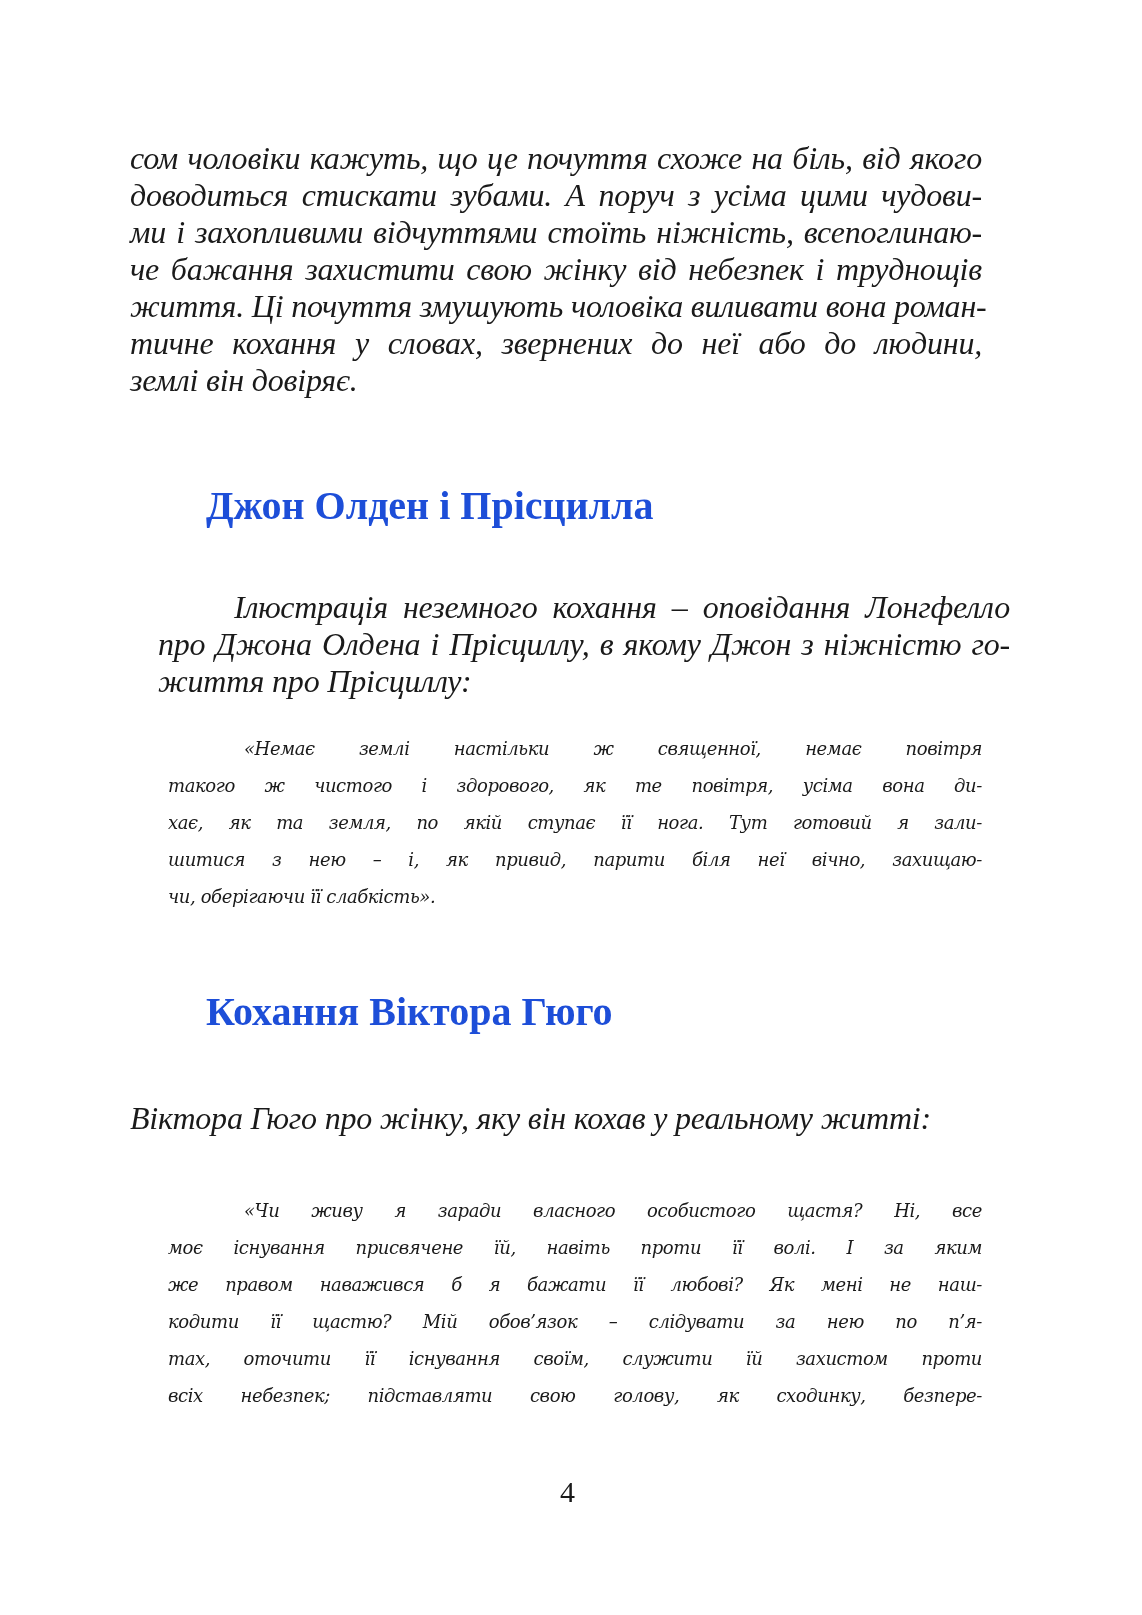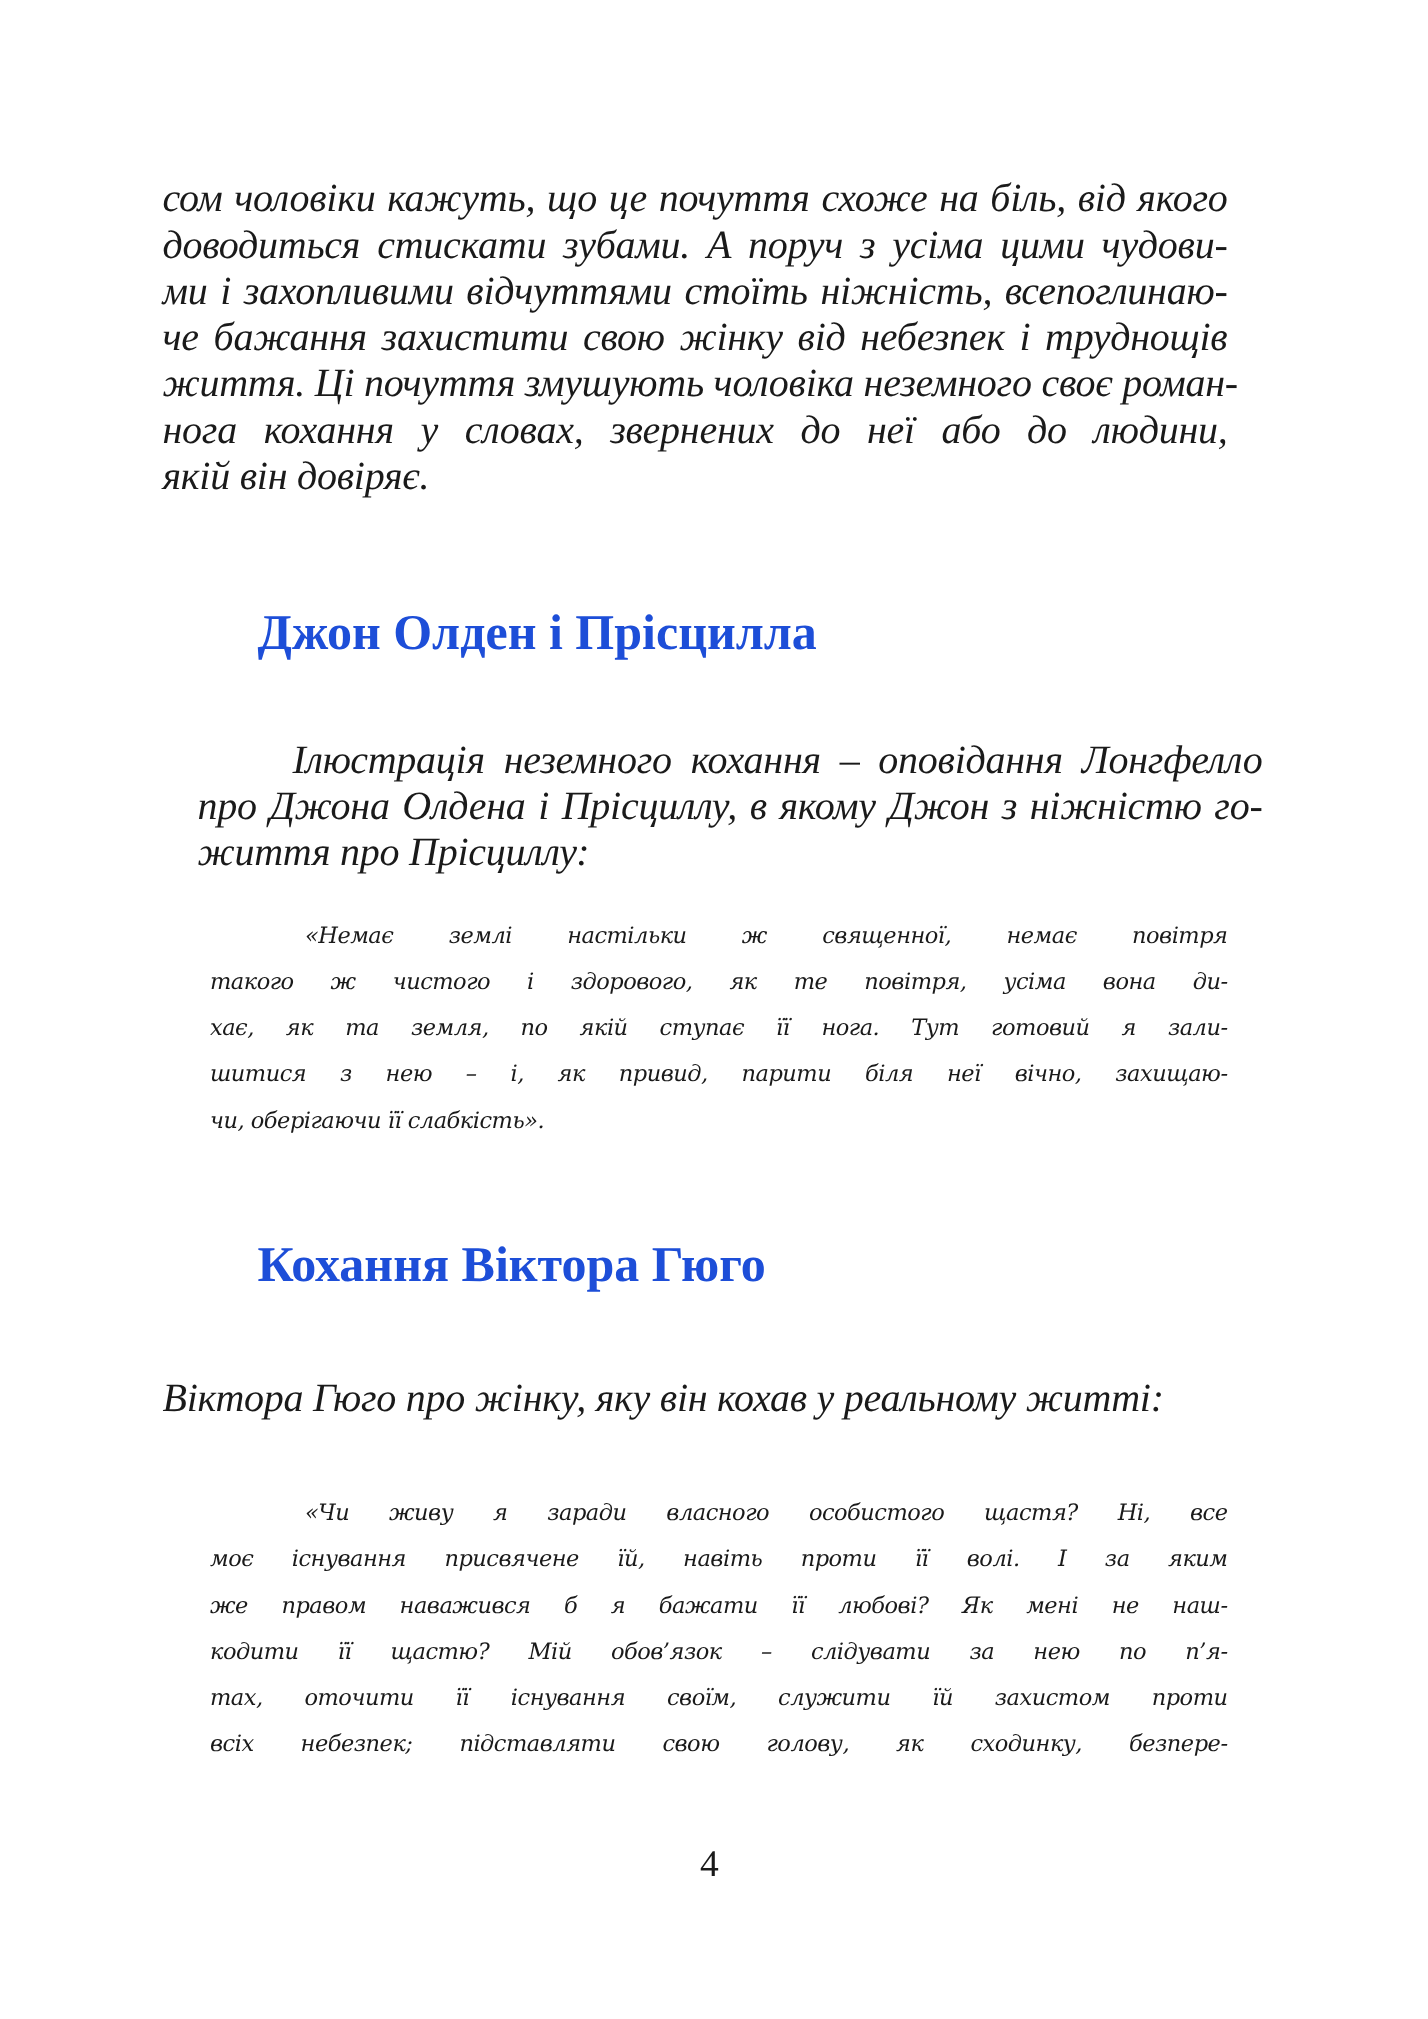--- a/index.html
+++ b/index.html
@@ -14,23 +14,23 @@
   .pagenum { position:absolute; left:560px; top:1475px; font-family:"Liberation Serif", serif; font-size:30px; }
 </style>
 </head>
 <body>
 
 <div class="block" style="top:140px;">
   <div class="line">сом чоловіки кажуть, що це почуття схоже на біль, від якого</div>
   <div class="line">доводиться стискати зубами. А поруч з усіма цими чудови-</div>
   <div class="line">ми і захопливими відчуттями стоїть ніжність, всепоглинаю-</div>
   <div class="line">че бажання захистити свою жінку від небезпек і труднощів</div>
-  <div class="line">життя. Ці почуття змушують чоловіка неземного своє роман-</div>
-  <div class="line">нога кохання у словах, звернених до неї або до людини,</div>
-  <div class="line last">якій він довіряє.</div>
+  <div class="line">життя. Ці почуття змушують чоловіка виливати вона роман-</div>
+  <div class="line">тичне кохання у словах, звернених до неї або до людини,</div>
+  <div class="line last">землі він довіряє.</div>
 </div>
 
 <div class="heading" style="left:206px; top:482px;">Джон Олден і Прісцилла</div>
 
 <div class="block" style="top:589px;margin-left:28px;">
   <div class="line indent">Ілюстрація неземного кохання – оповідання Лонгфелло</div>
   <div class="line">про Джона Олдена і Прісциллу, в якому Джон з ніжністю го-</div>
   <div class="line last">життя про Прісциллу:</div>
 </div>
 

